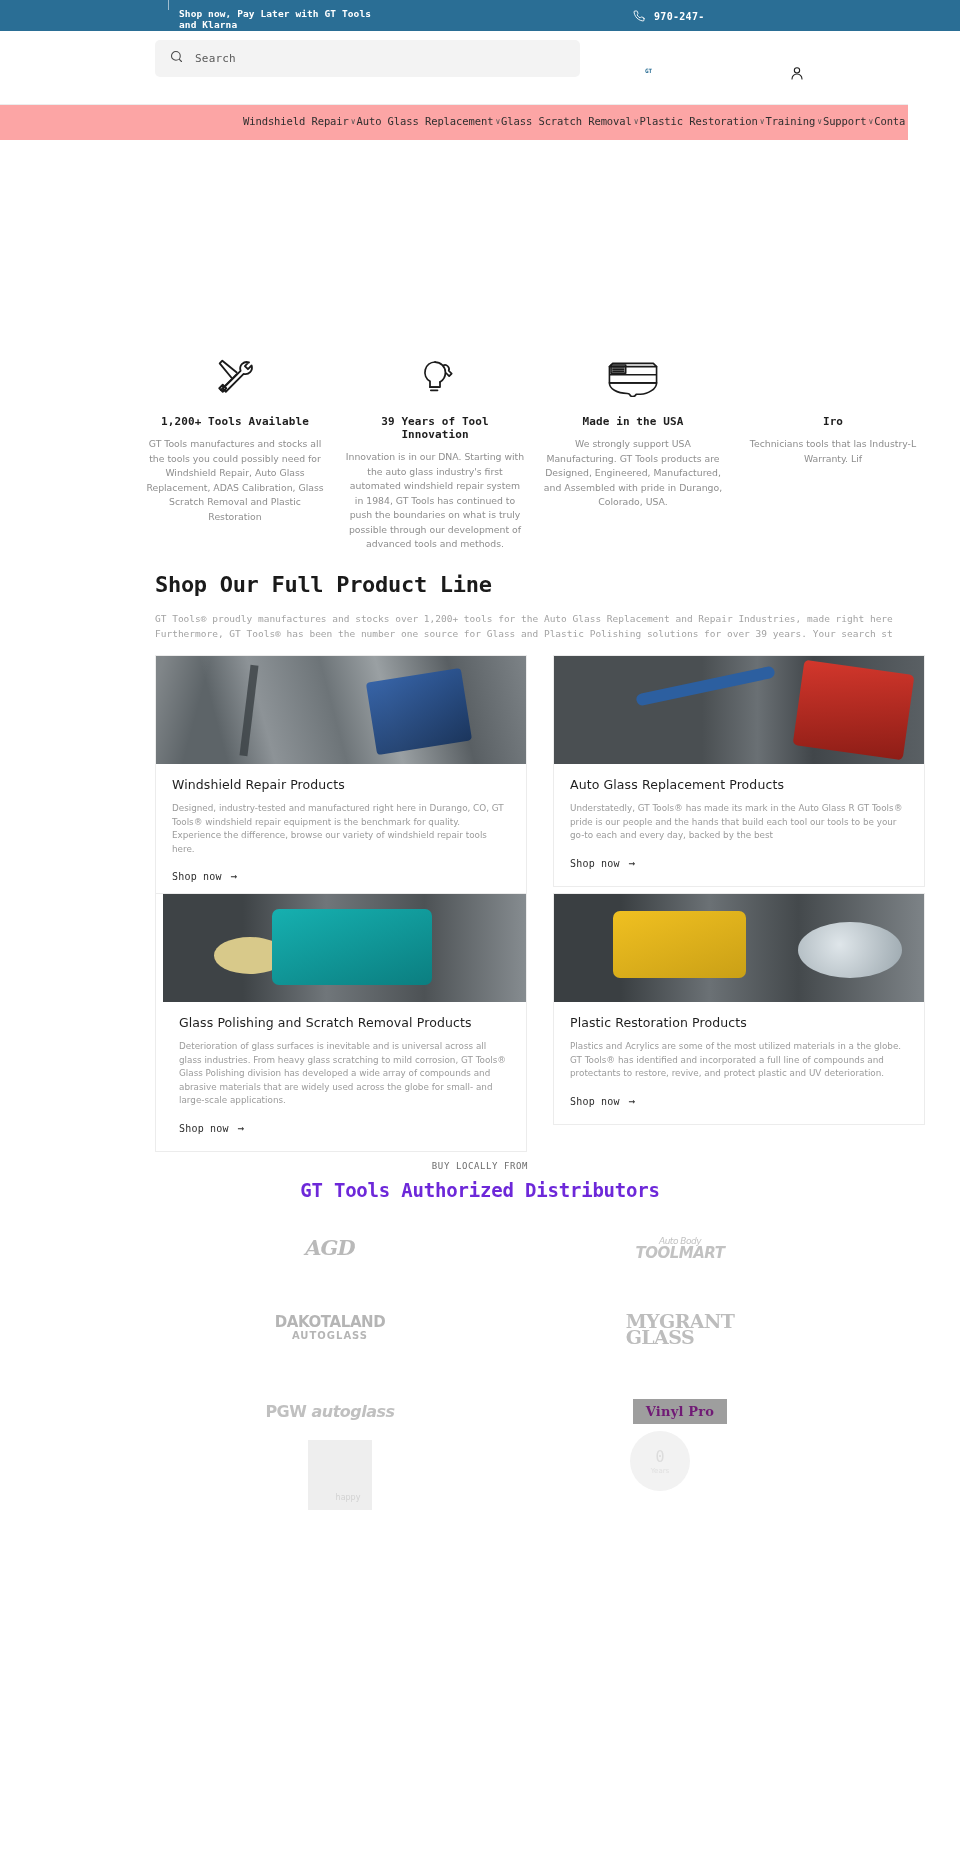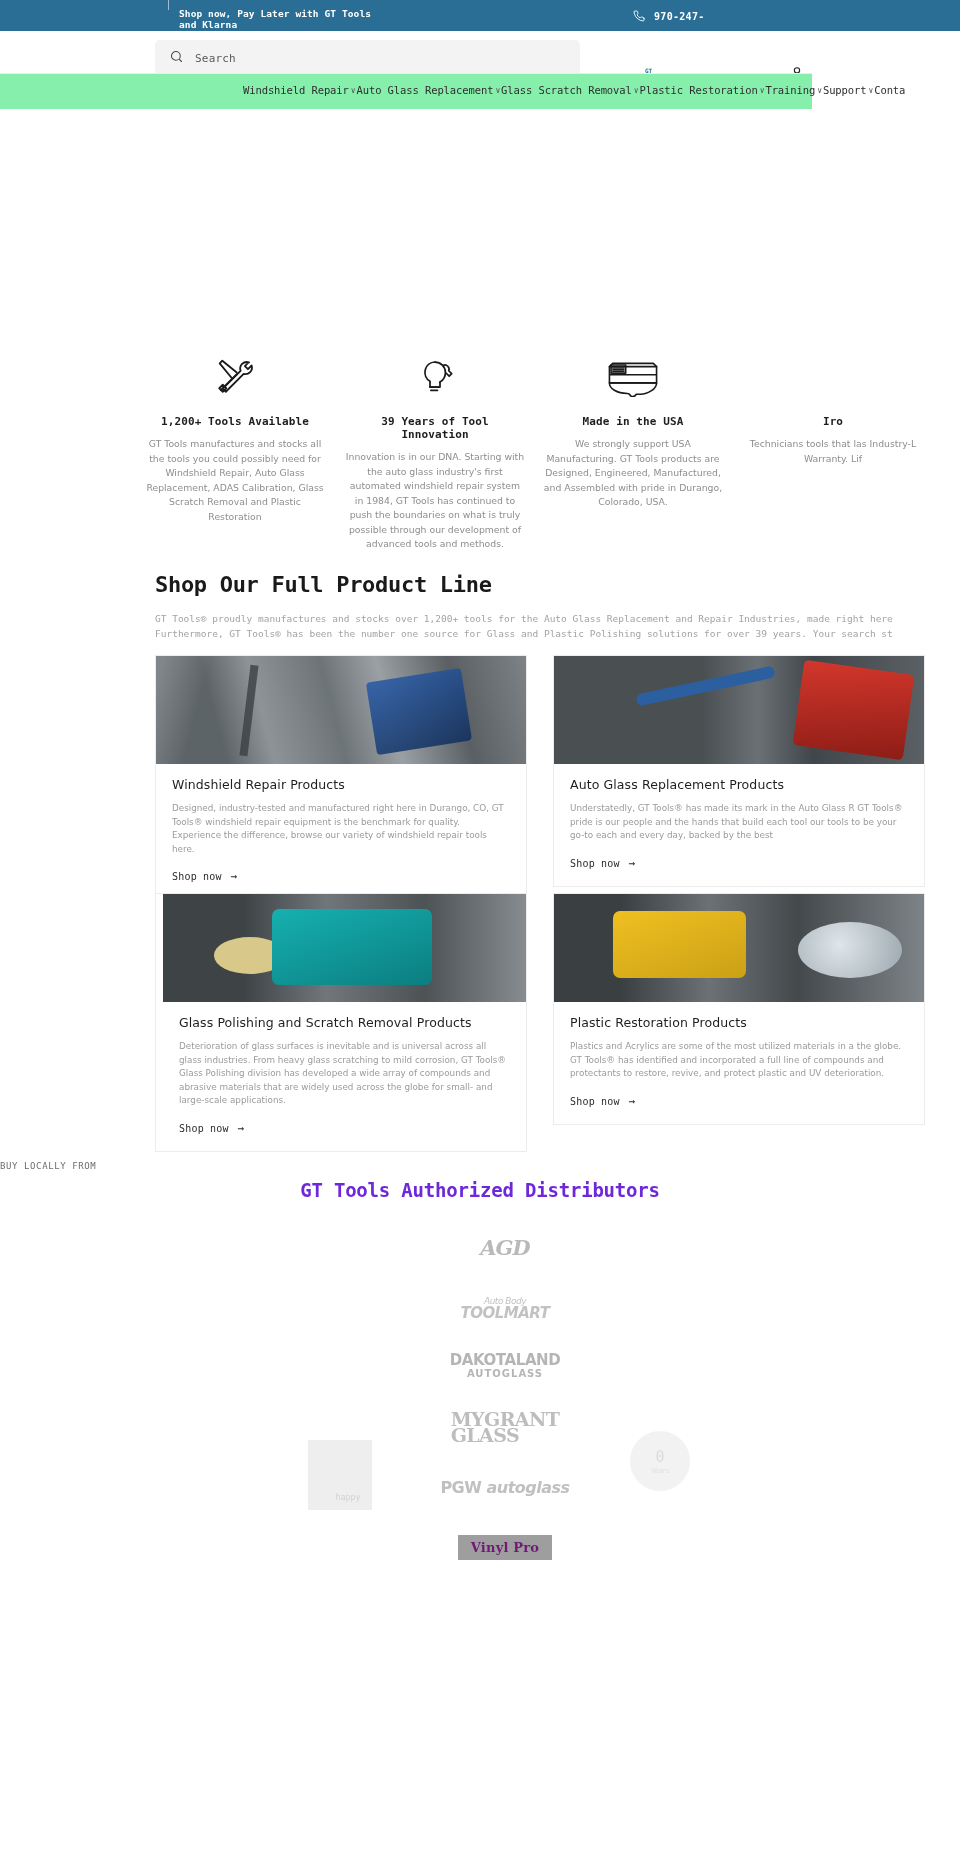--- a/index.html
+++ b/index.html
@@ -58,23 +58,23 @@
     font-size: 6px; font-weight: 700; color: #2a6e95; letter-spacing: -.2px;
   }
   .account-icon {
     position: absolute; left: 789px; top: 34px; width: 16px; height: 16px;
     cursor: pointer;
   }
   .account-icon svg { width: 16px; height: 16px; display: block; }
 
   
   .navbar {
-    position: absolute; top: 73px; left: 0; width: 812px; height: 36px;
+    position: absolute; top: 104px; left: 0; width: 908px; height: 36px;
     border-top: 1px solid #ececec;
-    background: #86efac;
+    background: #fca5a5;
   }
   .nav-list {
     position: absolute; left: 243px; top: 10px;
     display: flex; align-items: center; white-space: nowrap;
   }
   .nav-item {
     display: flex; align-items: center; gap: 2px;
     font-family: "DejaVu Sans Mono", monospace;
     font-size: 10.5px; color: #2e2e2e; letter-spacing: -.1px;
     cursor: pointer; padding-right: 1px;
@@ -191,33 +191,33 @@
     border-radius: 7px;
   }
   .img-pr:before {
     content: ""; position: absolute; right: 6%; top: 26%; width: 28%; height: 52%;
     background: radial-gradient(circle at 40% 40%, #dfe6ea, #9aa6ad);
     border-radius: 50%;
   }
 
   
   .dist-eyebrow {
-    position: absolute; left: 0; top: 1161px; width: 960px; text-align: left;
+    position: absolute; left: 0; top: 1161px; width: 960px; text-align: center;
     font-family: "DejaVu Sans Mono", monospace;
     font-size: 9px; color: #6d6d6d; letter-spacing: .6px;
   }
   .dist-title {
     position: absolute; left: 0; top: 1179px; width: 960px; text-align: center;
     font-family: "DejaVu Sans Mono", monospace;
     font-size: 19px; font-weight: 700; color: #6d28d9; letter-spacing: -.2px;
   }
   .dist-grid {
     position: absolute; left: 155px; top: 1225px; width: 700px;
-    display: grid; grid-template-columns: repeat(1, 1fr);
-    row-gap: 16px; align-items: center; justify-items: center;
+    display: grid; grid-template-columns: repeat(2, 1fr);
+    row-gap: 38px; align-items: center; justify-items: center;
   }
   .dist-logo { height: 44px; display: flex; align-items: center; justify-content: center; }
 
   .lg-agd { font-family: "DejaVu Serif", serif; font-size: 21px; font-weight: 700;
             color: #b9b9b9; letter-spacing: -1px; font-style: italic; }
   .lg-abtm { font-family: "DejaVu Sans", sans-serif; font-size: 15px; font-weight: 700;
              color: #c2c2c2; font-style: italic; letter-spacing: -.5px; line-height: 12px; text-align: center; }
   .lg-abtm small { display: block; font-size: 9px; font-weight: 400; }
   .lg-dk { font-family: "DejaVu Sans", sans-serif; font-size: 15px; font-weight: 700;
            color: #b5b5b5; letter-spacing: -.4px; line-height: 13px; text-align: center; }

